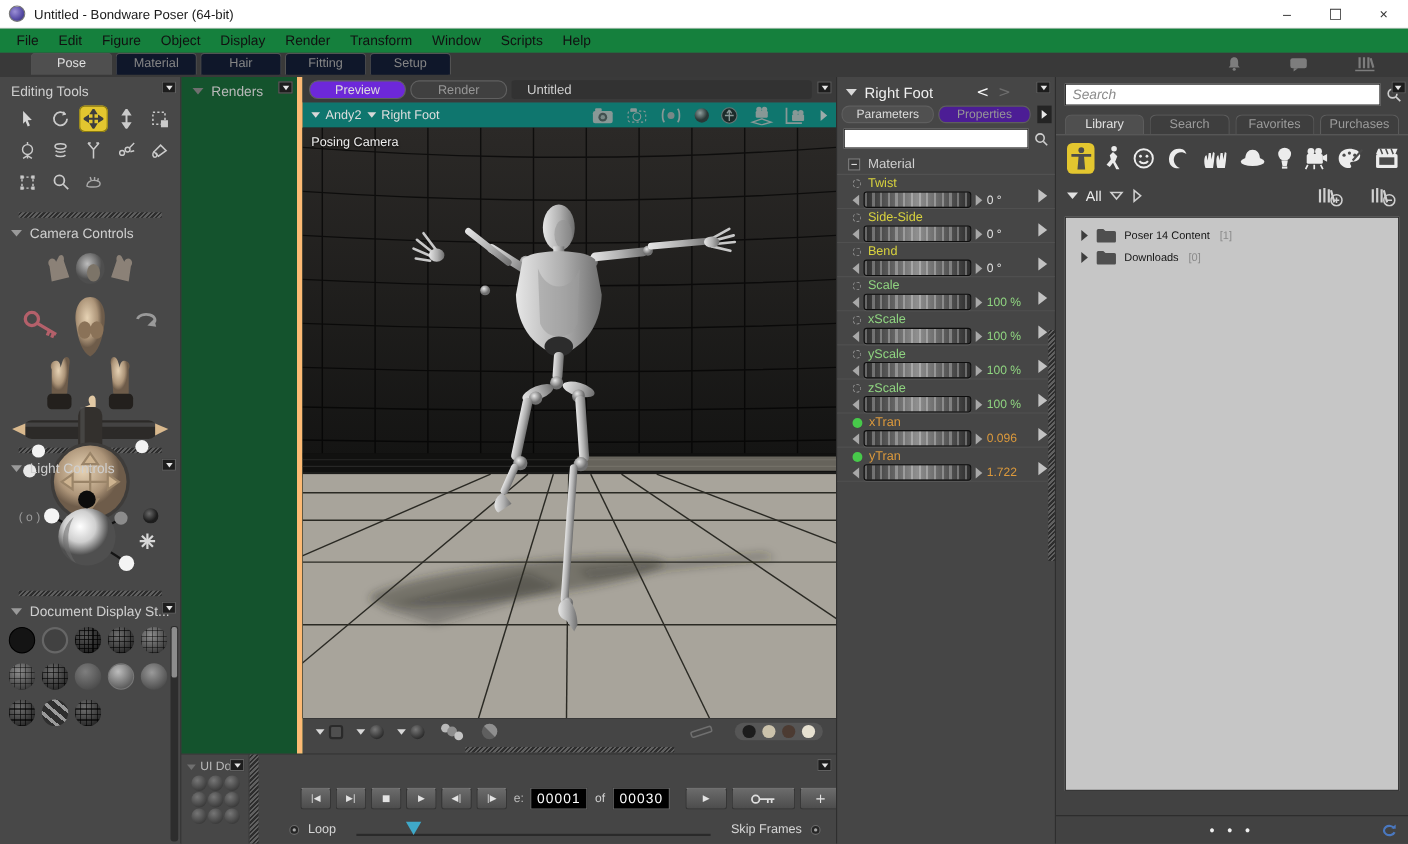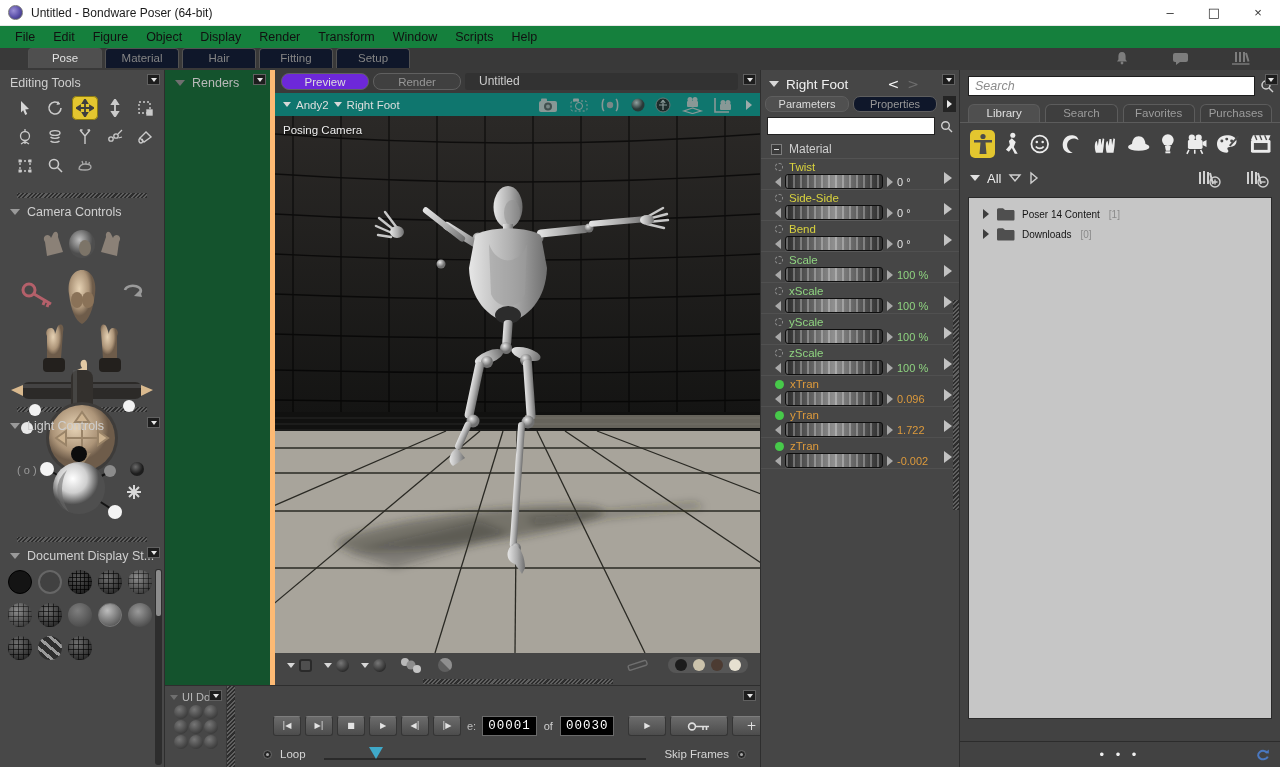--- a/index.html
+++ b/index.html
@@ -93,37 +93,37 @@
 .uidots .panel-h{font-size:11px;padding:5px 4px 2px 5px;gap:4px}
 .dotgrid{display:grid;grid-template-columns:repeat(3,14px);gap:1px;padding-left:9px}
 .dot{width:14px;height:14px;border-radius:50%;background:radial-gradient(circle at 38% 32%,#767676,#3b3b3b 75%)}
 .timeline{flex:1;background:#454545;position:relative}
 .timeline::before{content:"";position:absolute;left:0;top:0;bottom:0;width:8px;background:repeating-linear-gradient(-45deg,#2d2d2d 0 1.5px,#606060 1.5px 3px)}
 .transport{position:absolute;left:46px;top:30px;display:flex;align-items:center;gap:4px}
 .tbtn{min-width:28px;height:20px;background:linear-gradient(#6b6b6b,#4c4c4c);border:1px solid #353535;border-top-color:#7d7d7d;border-radius:3px;color:#e3e3e3;font-size:8px;text-align:center;line-height:18px;font-family:"DejaVu Sans",sans-serif}
 .tbtn.wide{min-width:38px}
 .tbtn.key{min-width:58px;display:flex;align-items:center;justify-content:center}
 .framelabel{color:#bdbdbd;font-size:11px;margin:0 2px 0 2px}
-.lcd{background:#000;color:#fff;font-family:Liberation Mono, monospace;font-size:12.5px;letter-spacing:1px;padding:2px 5px;border:1px solid #6a6a6a}
+.lcd{background:#000;color:#fff;font-family:Liberation Sans, sans-serif;font-size:12.5px;letter-spacing:1px;padding:2px 5px;border:1px solid #6a6a6a}
 .ofword{color:#cfcfcf;font-size:11px;margin:0 3px}
 .tlbottom{position:absolute;left:36px;right:14px;bottom:6px;display:flex;align-items:center;gap:8px;color:#d6d6d6;font-size:11.5px}
 .radio{width:9px;height:9px;border-radius:50%;background:#262626;border:1px solid #6a6a6a;position:relative}
 .radio::after{content:"";position:absolute;inset:2px;border-radius:50%;background:#a9a9a9}
 .tslider{flex:1;height:14px;position:relative;margin:0 10px}
 .tslider .line{position:absolute;left:0;right:0;top:11px;height:2px;background:#2a2a2a}
 .tslider .mark{position:absolute;left:14%;top:0;width:0;height:0;border-left:7px solid transparent;border-right:7px solid transparent;border-top:12px solid #3fa9c9}
 
 
 .pheader{display:flex;align-items:center;gap:7px;padding:6px 24px 4px 8px;color:#f0f0f0;font-size:13.5px;position:relative}
 .pnav{margin-left:auto;display:flex;gap:8px;font-size:14px}
 .pnav .prev{color:#fafafa}.pnav .next{color:#6e6e6e}
 .ptabs{display:flex;gap:4px;padding:0 2px 0 4px;align-items:center}
 .ptab{width:84px;height:16px;text-align:center;line-height:15px;font-size:11px;border-radius:7px;border:1px solid #5e5e5e}
 .ptab.active{background:#505050;color:#dcdcdc}
-.ptab.idle{background:#0f172a;color:#979797}
+.ptab.idle{background:#4c1d95;color:#979797}
 .pflyout{width:13px;height:16px;background:#242424;display:flex;align-items:center;justify-content:center;margin-left:2px}
 .pflyout i{width:0;height:0;border-top:4px solid transparent;border-bottom:4px solid transparent;border-left:5px solid #e8e8e8}
 .psearchrow{display:flex;align-items:center;gap:5px;padding:5px 6px 4px 6px}
 .psearch{flex:1;height:18px;background:#fff;border:1px solid #222;font-size:11px;padding:0 4px}
 .pgroup{display:flex;align-items:center;gap:7px;padding:3px 8px 2px 10px;color:#cfcfcf;font-size:12px;border-bottom:1px solid #535353}
 .grpbox{width:11px;height:11px;background:#3a3a3a;border:1px solid #7e7e7e;position:relative}
 .grpbox::after{content:"";position:absolute;left:2px;right:2px;top:4px;height:1px;background:#ddd}
 .prow{padding:2px 0 0 14px;border-bottom:1px solid #505050;height:31px;position:relative}
 .plabel{display:flex;align-items:center;gap:6px;font-size:11.5px;line-height:12px}
 .pdot-dash{width:8px;height:8px;border-radius:50%;border:1px dashed #8e8e8e}
@@ -897,33 +897,20 @@
           <span>yTran</span>
         </div>
       <div class="pctl">
           <span class="tri-l"></span>
           <span class="dial"></span>
           <span class="tri-r"></span>
           <span class="pval">1.722</span>
         </div>
       <span class="pfly"></span>
     </div>
-    <div class="prow trn">
-      <div class="plabel">
-          <span class="pdot-green"></span>
-          <span>zTran</span>
-        </div>
-      <div class="pctl">
-          <span class="tri-l"></span>
-          <span class="dial"></span>
-          <span class="tri-r"></span>
-          <span class="pval">-0.002</span>
-        </div>
-      <span class="pfly"></span>
-    </div>
     <div class="paramgrip"></div>
   </div>
 
   <div class="librarycol">
     <div class="librow">
       <input class="libsearch" type="text" placeholder="Search" style="">
       <svg width="14" height="14" viewBox="0 0 14 14">
           <circle cx="6" cy="6" r="4" fill="none" stroke="#cfcfcf" stroke-width="1.5"></circle>
           <path d="M9 9 L13 13" stroke="#cfcfcf" stroke-width="1.5"></path>
         </svg>

